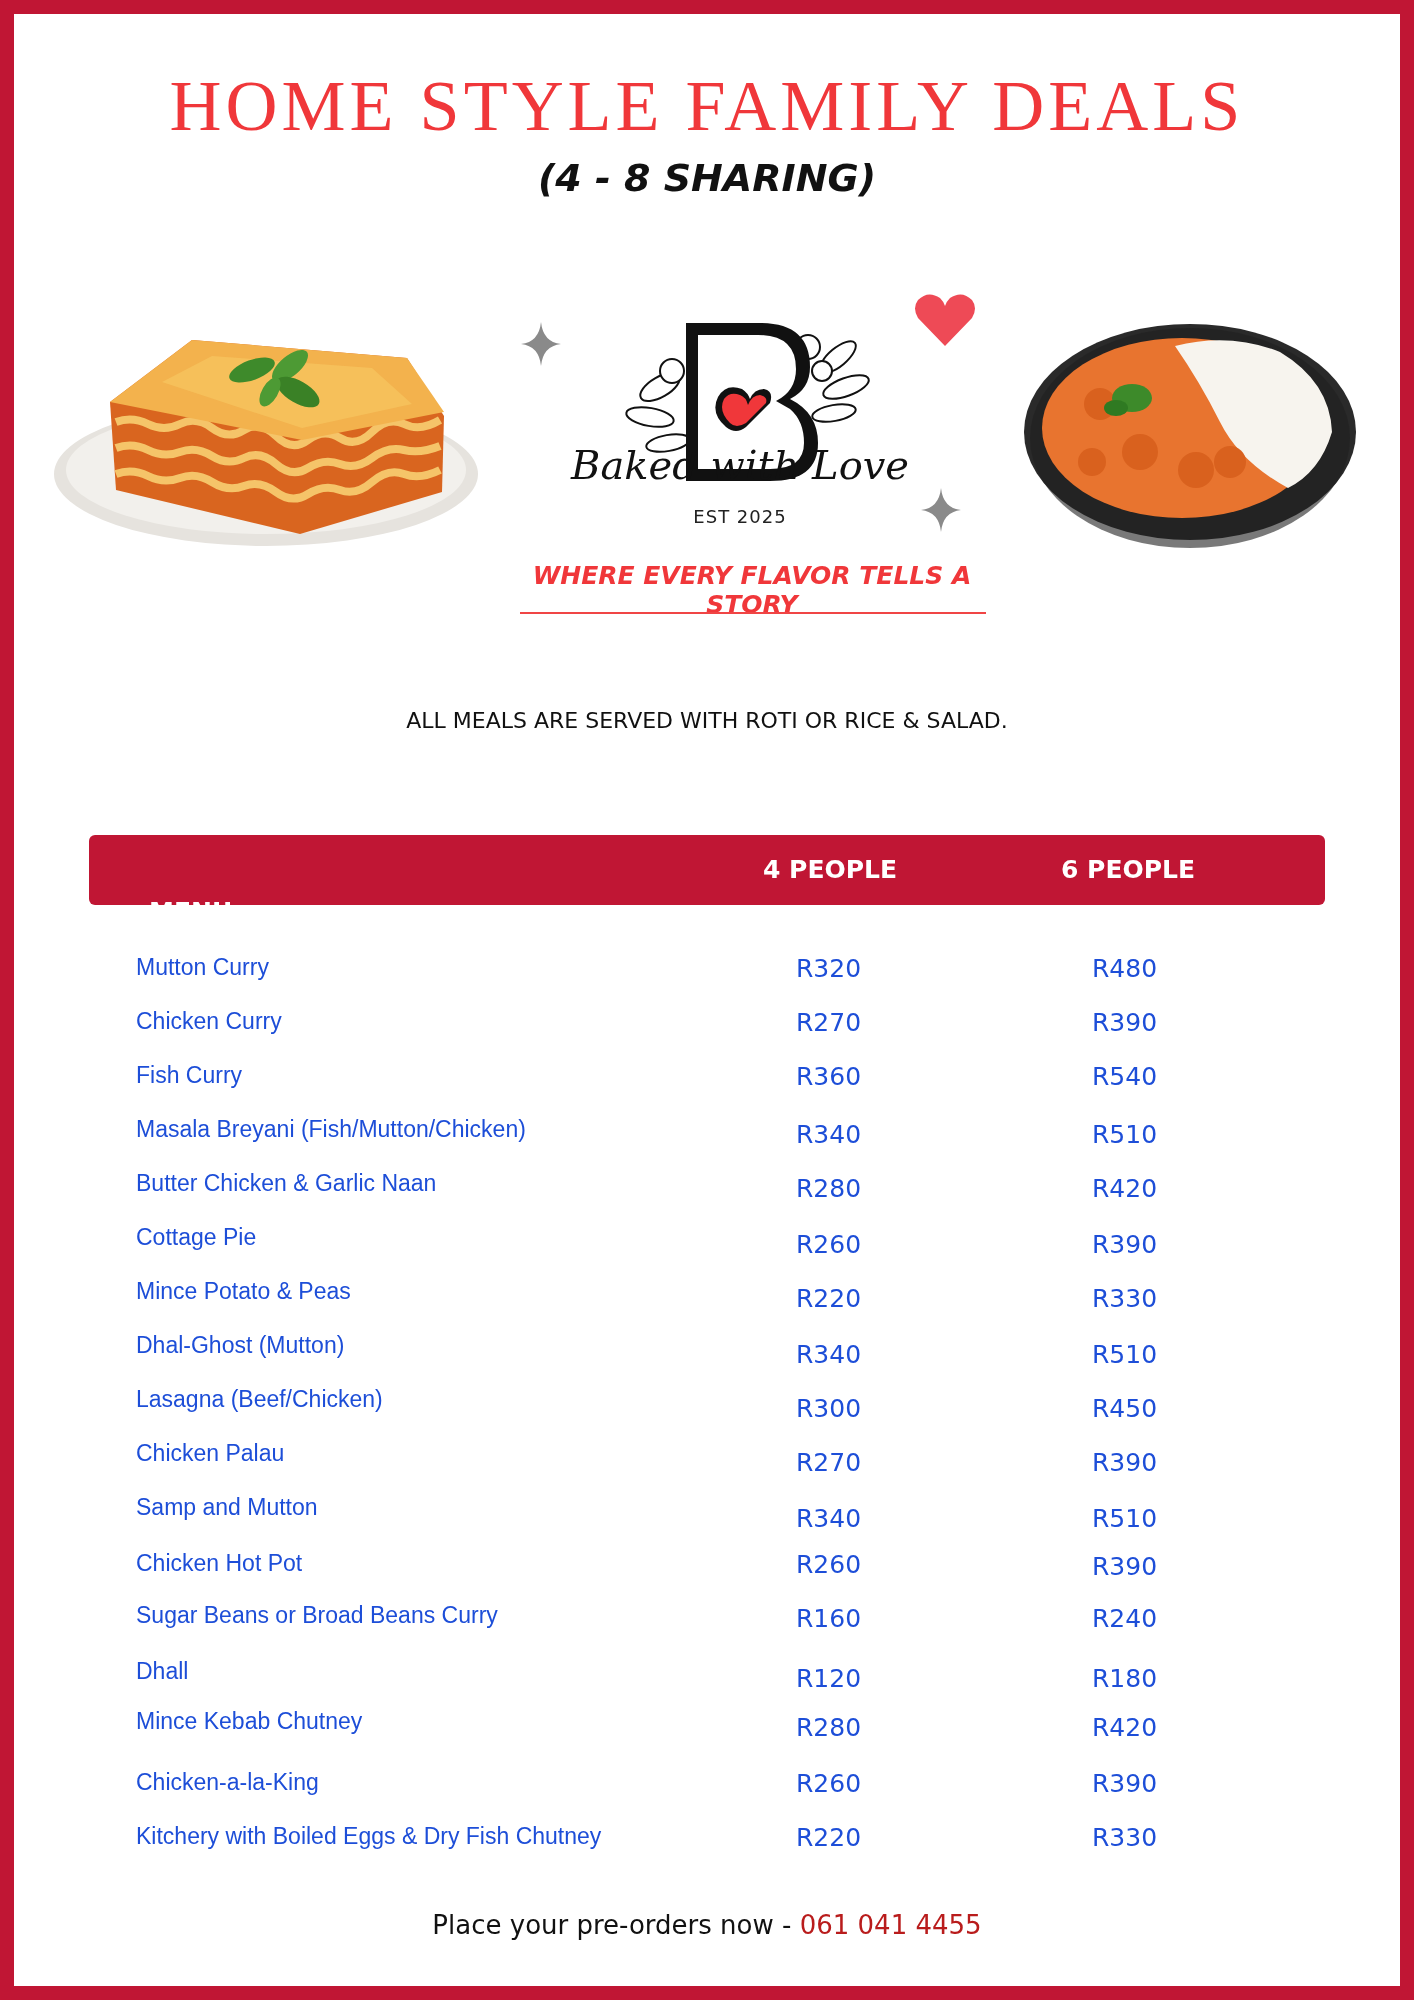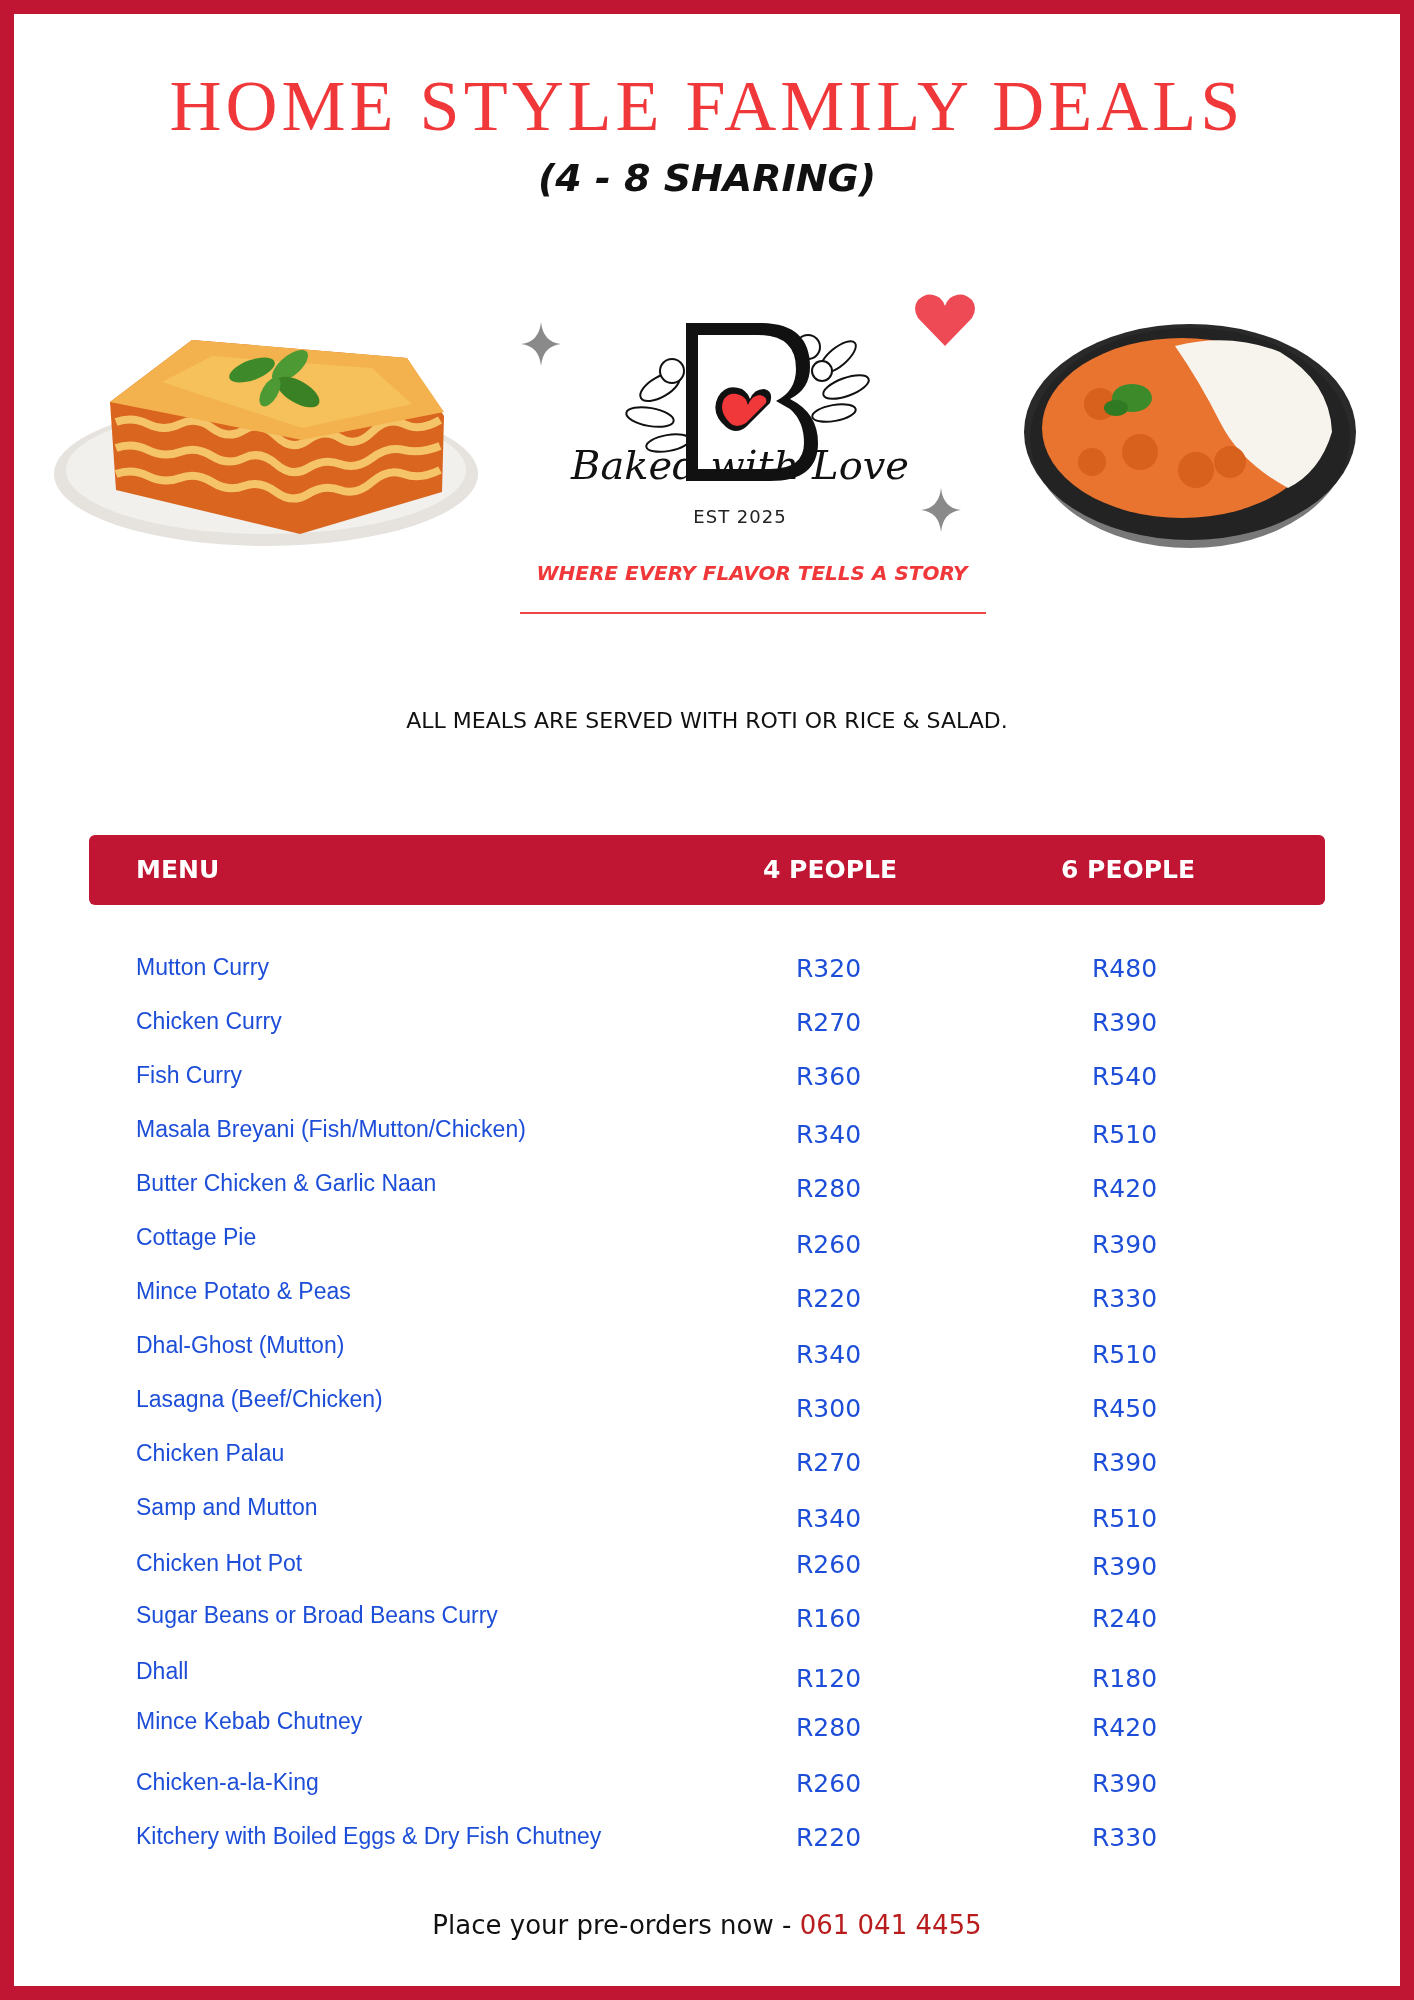--- a/index.html
+++ b/index.html
@@ -30,36 +30,36 @@
     position: absolute; left: 560px; top: 442px; width: 360px; text-align: center;
     font-family: "DejaVu Serif", serif; font-style: italic; font-size: 40px; color: #111;
   }
   .est {
     position: absolute; left: 640px; top: 506px; width: 200px; text-align: center;
     font-family: "DejaVu Sans", sans-serif; font-size: 18px; color: #222; letter-spacing: 1px;
   }
   .tagline {
     position: absolute; left: 520px; top: 561px; width: 464px; text-align: center;
     font-family: "DejaVu Sans", sans-serif; font-style: italic; font-weight: bold;
-    font-size: 20px; color: #f0373a;
+    font-size: 25px; color: #f0373a;
   }
   .tag-rule {
     position: absolute; left: 520px; top: 612px; width: 466px; height: 2px; background: #f04545;
   }
   .notice {
     position: absolute; left: 0; top: 704px; width: 1414px; text-align: center;
     font-family: "DejaVu Sans", sans-serif; font-size: 22px; color: #111; line-height: 34px;
   }
   .menu-header {
     position: absolute; left: 89px; top: 835px; width: 1236px; height: 70px;
     background: #c01634; border-radius: 6px; color: #fff;
     font-family: "DejaVu Sans", sans-serif; font-weight: bold; font-size: 25px;
   }
   .menu-header span { position: absolute; top: 20px; }
-  .h-menu { left: 47px; }
+  .h-menu { left: 60px; margin-top: 42px; }
   .h-4 { left: 674px; }
   .h-6 { left: 972px; }
 
   .row { position: absolute; left: 136px; width: 1150px; height: 40px; }
   .row .name {
     position: absolute; left: 0; top: 0;
     font-family: Liberation Sans, sans-serif; font-size: 23px; color: #1d4ed8;
   }
   .row .p4, .row .p6 {
     position: absolute; top: 0;

